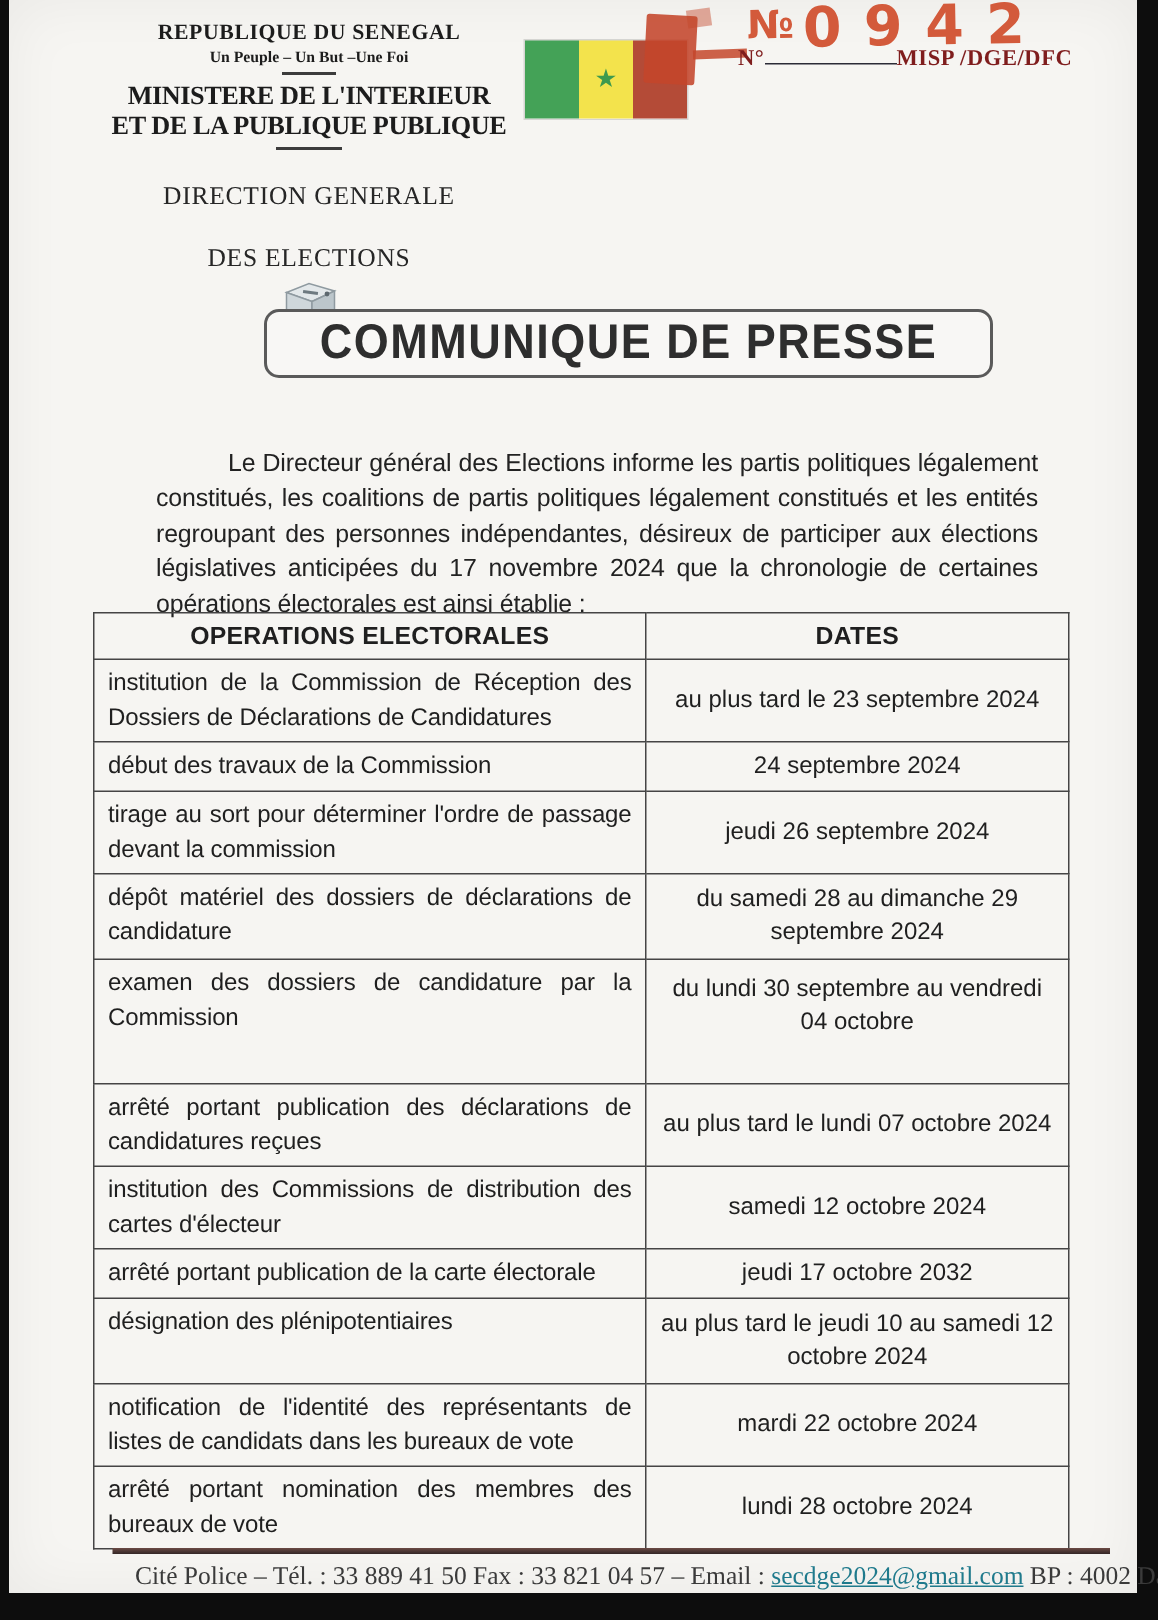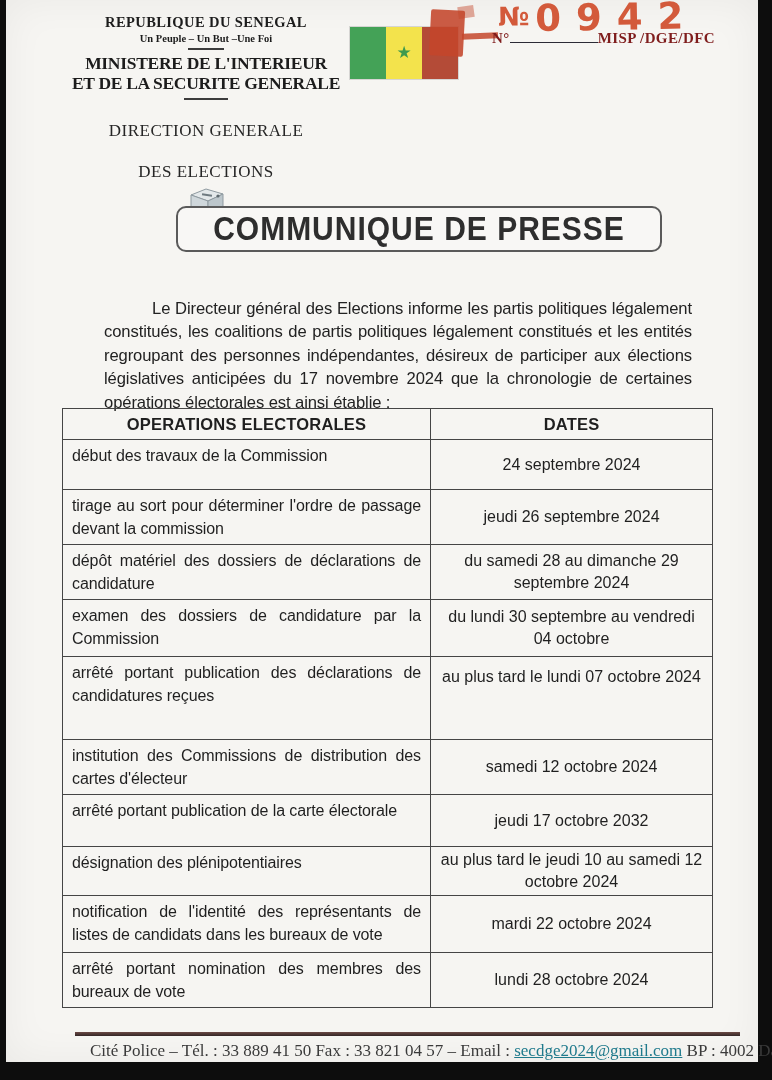--- a/index.html
+++ b/index.html
@@ -144,21 +144,21 @@
 </head>
 <body>
 
 <div class="page">
 
   <div class="letterhead">
     <div class="republic">REPUBLIQUE DU SENEGAL</div>
     <div class="motto">Un Peuple – Un But –Une Foi</div>
     <div class="lh-rule"></div>
     <div class="ministry">MINISTERE DE L'INTERIEUR</div>
-    <div class="ministry">ET DE LA SECURITE GENERALE</div>
+    <div class="ministry">ET DE LA PUBLIQUE PUBLIQUE</div>
     <div class="lh-rule2"></div>
     <div class="direction">DIRECTION GENERALE</div>
     <div class="direction">DES ELECTIONS</div>
     <div class="ballot-box">
       <svg width="42" height="30" viewBox="0 0 42 30">
         <polygon points="6,9 21,3 38,8 23,15" fill="#e3e8ea" stroke="#8f9aa0" stroke-width="1"></polygon>
         <polygon points="6,9 23,15 23,28 6,22" fill="#cfd7db" stroke="#8f9aa0" stroke-width="1"></polygon>
         <polygon points="23,15 38,8 38,21 23,28" fill="#bcc6cb" stroke="#8f9aa0" stroke-width="1"></polygon>
         <rect x="17" y="8" width="10" height="2" transform="rotate(8 22 9)" fill="#6e7a80"></rect>
         <circle cx="33" cy="10" r="1.6" fill="#5d686e"></circle>
@@ -197,20 +197,24 @@
         <col class="c-date">
       </colgroup>
     <thead>
       <tr>
         <th>OPERATIONS ELECTORALES</th>
         <th>DATES</th>
       </tr>
     </thead>
     <tbody>
         <tr>
+          <td class="op-cell">institution de la Commission de Réception des Dossiers de Déclarations de Candidatures</td>
+          <td class="date-cell">au plus tard le 23 septembre 2024</td>
+        </tr>
+        <tr>
           <td class="op-cell">début des travaux de la Commission</td>
           <td class="date-cell">24 septembre 2024</td>
         </tr>
         <tr>
           <td class="op-cell">tirage au sort pour déterminer l'ordre de passage devant la commission</td>
           <td class="date-cell">jeudi 26 septembre 2024</td>
         </tr>
         <tr>
           <td class="op-cell">dépôt matériel des dossiers de déclarations de candidature</td>
           <td class="date-cell">du samedi 28 au dimanche 29 septembre 2024</td>

